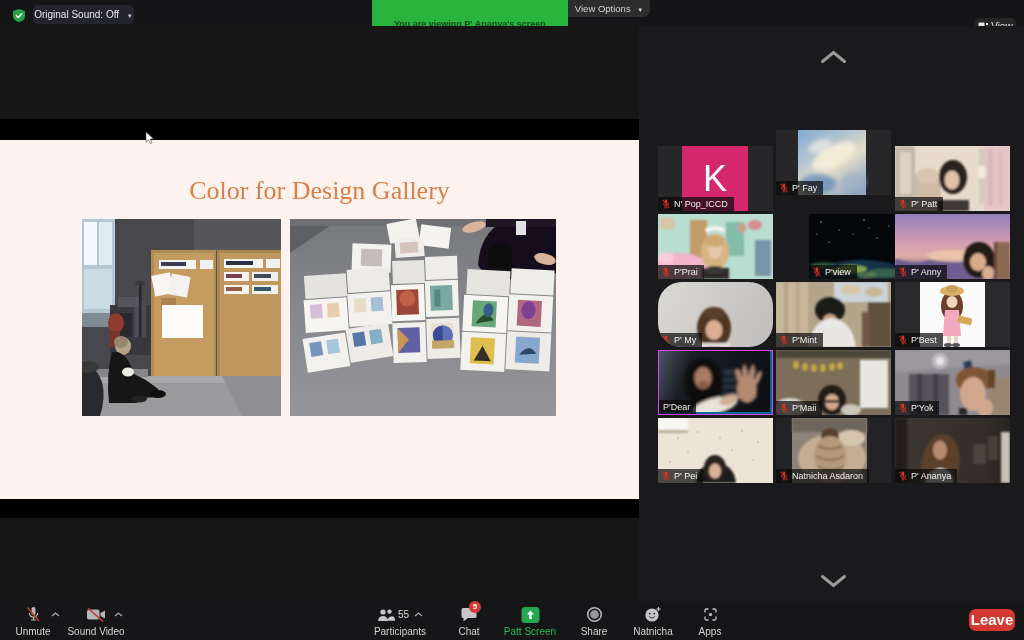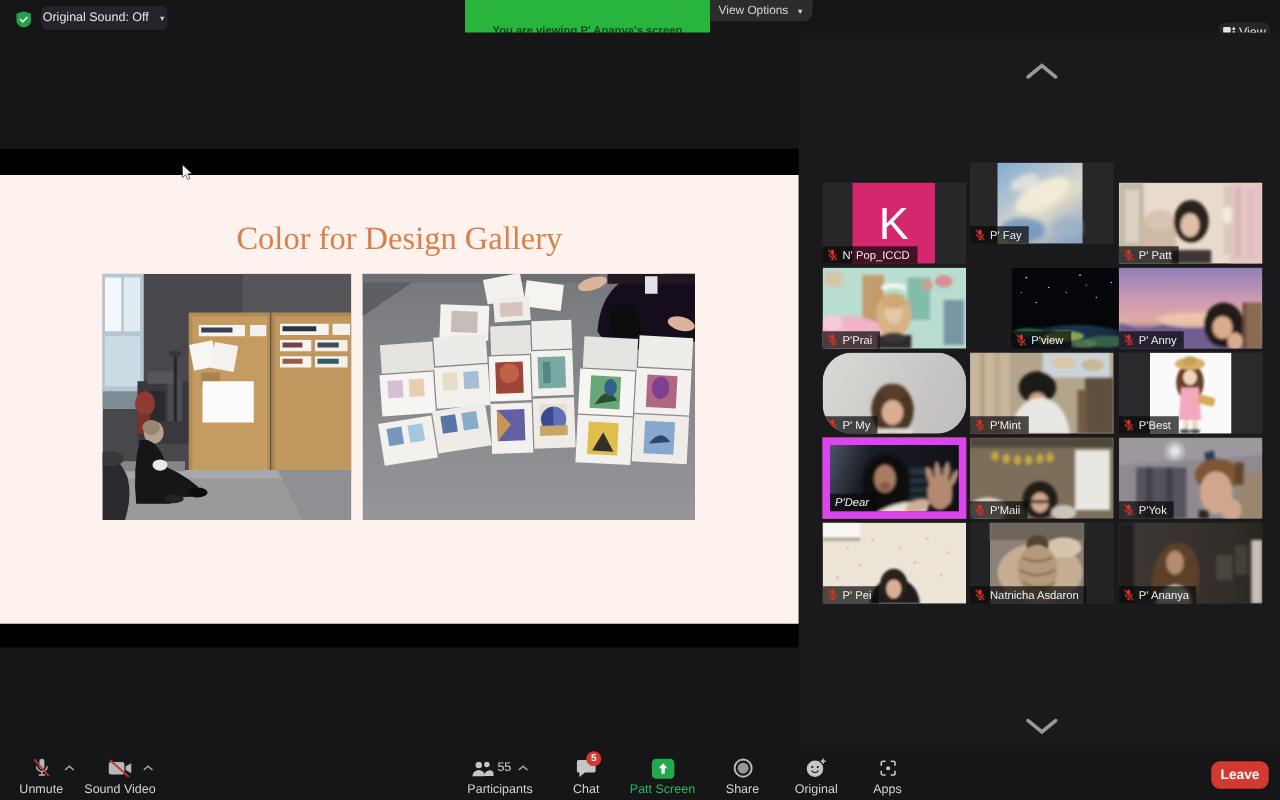--- a/index.html
+++ b/index.html
@@ -43,21 +43,21 @@
     display:flex; align-items:center; white-space:nowrap; }
   .lbl svg { margin-right:4px; }
   #chevup { left:820px; top:50px; } #chevdn { left:820px; top:574px; }
 
   
   #toolbar { left:0; top:601px; width:1024px; height:39px; background:#161618; }
   .tbtn { position:absolute; top:604px; text-align:center; color:#d8d8d8; font-size:10px; }
   .tbtn .ic { height:21px; display:flex; align-items:center; justify-content:center; }
   .tbtn .tx { margin-top:1px; }
   #leave { left:969px; top:609px; width:46px; height:22px; background:#d73a32;
-    border-radius:7px; color:#fff; font-size:11px; font-weight:bold;
+    border-radius:7px; color:#fff; font-size:15px; font-weight:bold;
     line-height:22px; text-align:center; }
 </style>
 </head>
 <body>
 <div id="stage">
 
   <div class="abs" id="topbar"></div>
   <svg class="abs" id="shield" viewBox="0 0 12 13">
     <path d="M6 0 L12 2 V7 C12 10.5 9 12.5 6 13 C3 12.5 0 10.5 0 7 V2 Z" fill="#27a149"></path>
     <path d="M3 6.2 L5.2 8.4 L9 4.6" stroke="#fff" stroke-width="1.4" fill="none"></path>
@@ -500,21 +500,21 @@
           <ellipse cx="61" cy="63" rx="4" ry="2" fill="#555"></ellipse>
       </g>
       </svg>
     <div class="lbl"><svg width="8" height="10" viewBox="0 0 8 10">
           <rect x="2.7" y="0.6" width="2.6" height="4.6" rx="1.3" fill="#d8362c"></rect>
           <path d="M1.4 4.2 a2.6 2.6 0 0 0 5.2 0 M4 6.8 V8.6 M2.6 8.8 h2.8" stroke="#d8362c" stroke-width="0.9" fill="none"></path>
           <line x1="0.6" y1="0.8" x2="7.4" y2="9" stroke="#c1281e" stroke-width="1.1"></line>
         </svg>P'Best</div>
   </div>
 
-  <div class="tile" style="left:658px; top:350px; border:6px solid #d946ef; background:#c2410c;font-style:italic;">
+  <div class="tile" style="left:658px; top:350px; border:1px solid #d946ef; background:#0369a1;">
     <svg width="111" height="61">
         <defs>
           <filter id="b9">
             <feGaussianBlur stdDeviation="1.4"></feGaussianBlur>
           </filter>
       <linearGradient id="dearbg" x1="0" y1="0" x2="1" y2="0.2">
             <stop offset="0" stop-color="#4c5668"></stop>
             <stop offset="0.3" stop-color="#1a1d24"></stop>
             <stop offset="1" stop-color="#0e1014"></stop>
           </linearGradient>
@@ -764,21 +764,21 @@
   <div class="tbtn" style="left:621px; width:64px;">
     <div class="ic">
         <svg width="18" height="17" viewBox="0 0 18 17">
       <circle cx="8" cy="9" r="6.6" fill="#c9c9cc"></circle>
       <circle cx="5.8" cy="7.6" r="0.9" fill="#222"></circle>
           <circle cx="10.2" cy="7.6" r="0.9" fill="#222"></circle>
       <path d="M5.2 10.4 a3.2 3.2 0 0 0 5.6 0" stroke="#222" stroke-width="1" fill="none"></path>
       <path d="M14.5 1 v4 M12.5 3 h4" stroke="#c9c9cc" stroke-width="1.2"></path>
         </svg>
       </div>
-    <div class="tx">Original</div>
+    <div class="tx">Natnicha</div>
   </div>
   <div class="tbtn" style="left:685px; width:50px;">
     <div class="ic">
         <svg width="15" height="15" viewBox="0 0 15 15">
       <path d="M2 5.5 v-2 a1.5 1.5 0 0 1 1.5 -1.5 h2 M9.5 2 h2 A1.5 1.5 0 0 1 13 3.5 v2 M13 9.5 v2 a1.5 1.5 0 0 1 -1.5 1.5 h-2 M5.5 13 h-2 A1.5 1.5 0 0 1 2 11.5 v-2" stroke="#c9c9cc" stroke-width="1.3" fill="none"></path>
       <circle cx="7.5" cy="7.5" r="1.6" fill="#c9c9cc"></circle>
         </svg>
       </div>
     <div class="tx">Apps</div>
   </div>

